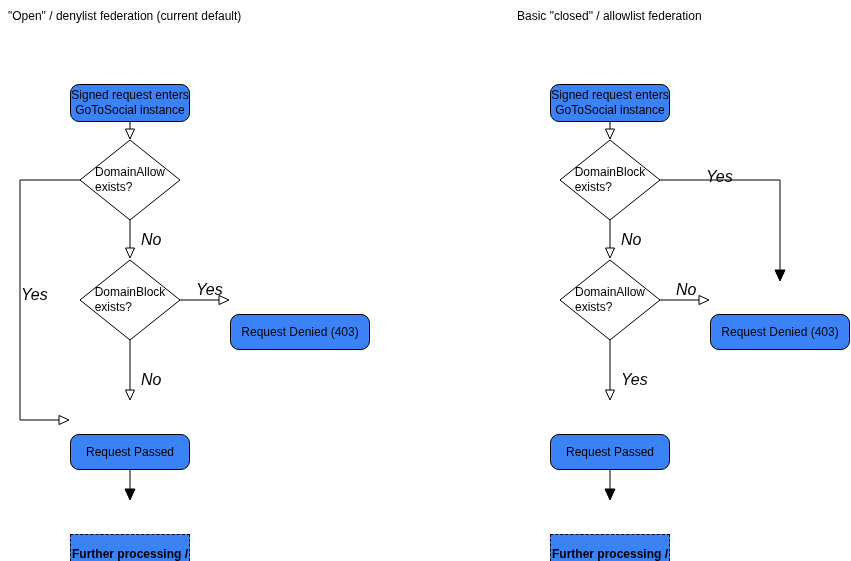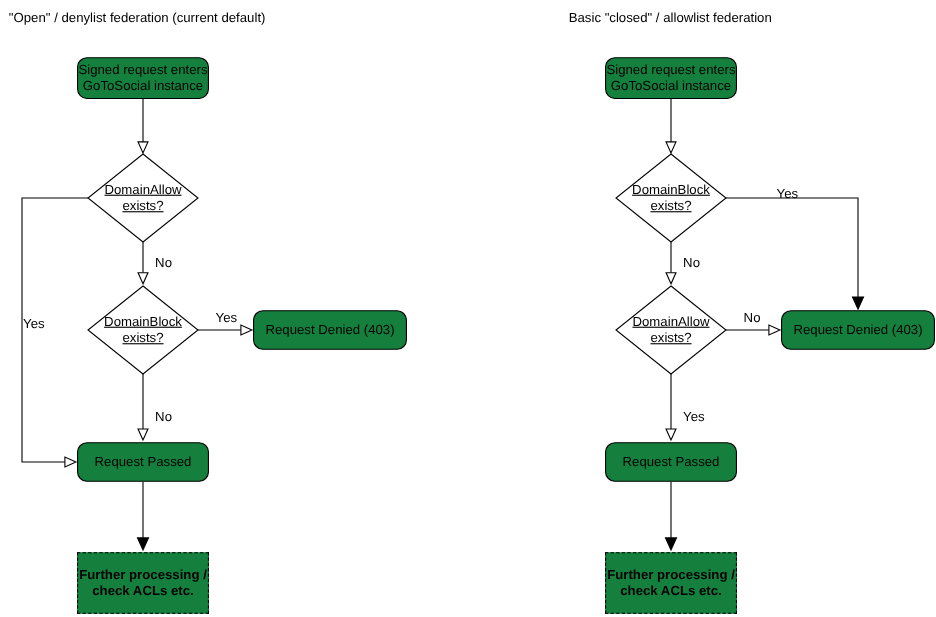--- a/index.html
+++ b/index.html
@@ -25,51 +25,52 @@
     position: absolute;
     font-size: 12px;
     line-height: 14px;
     white-space: nowrap;
   }
   .node {
     position: absolute;
     box-sizing: border-box;
     border: 1px solid #000000;
     border-radius: 9px;
-    background: #15803d;
+    background: #3b82f6;
     display: flex;
     align-items: center;
     justify-content: center;
     text-align: center;
     font-size: 12px;
     line-height: 15px;
     white-space: pre-line;
+    margin-top: 32px;
   }
   .node.dashed {
     border-style: dashed;
     border-radius: 0;
     font-weight: bold;
   }
   .diamond-label {
     position: absolute;
     display: flex;
     align-items: center;
     justify-content: center;
-    text-align: center;
+    text-align: left;
     font-size: 12px;
     line-height: 15px;
     white-space: pre-line;
     pointer-events: none;
-    text-decoration: underline;
   }
   .edge-label {
     position: absolute;
-    font-size: 12px;
+    font-size: 16px;
     line-height: 13px;
     white-space: nowrap;
+    font-style: italic;
   }
   svg .line {
     fill: none;
     stroke: #000000;
     stroke-width: 1;
   }
   svg .open-arrow {
     fill: #ffffff;
     stroke: #000000;
     stroke-width: 1;

